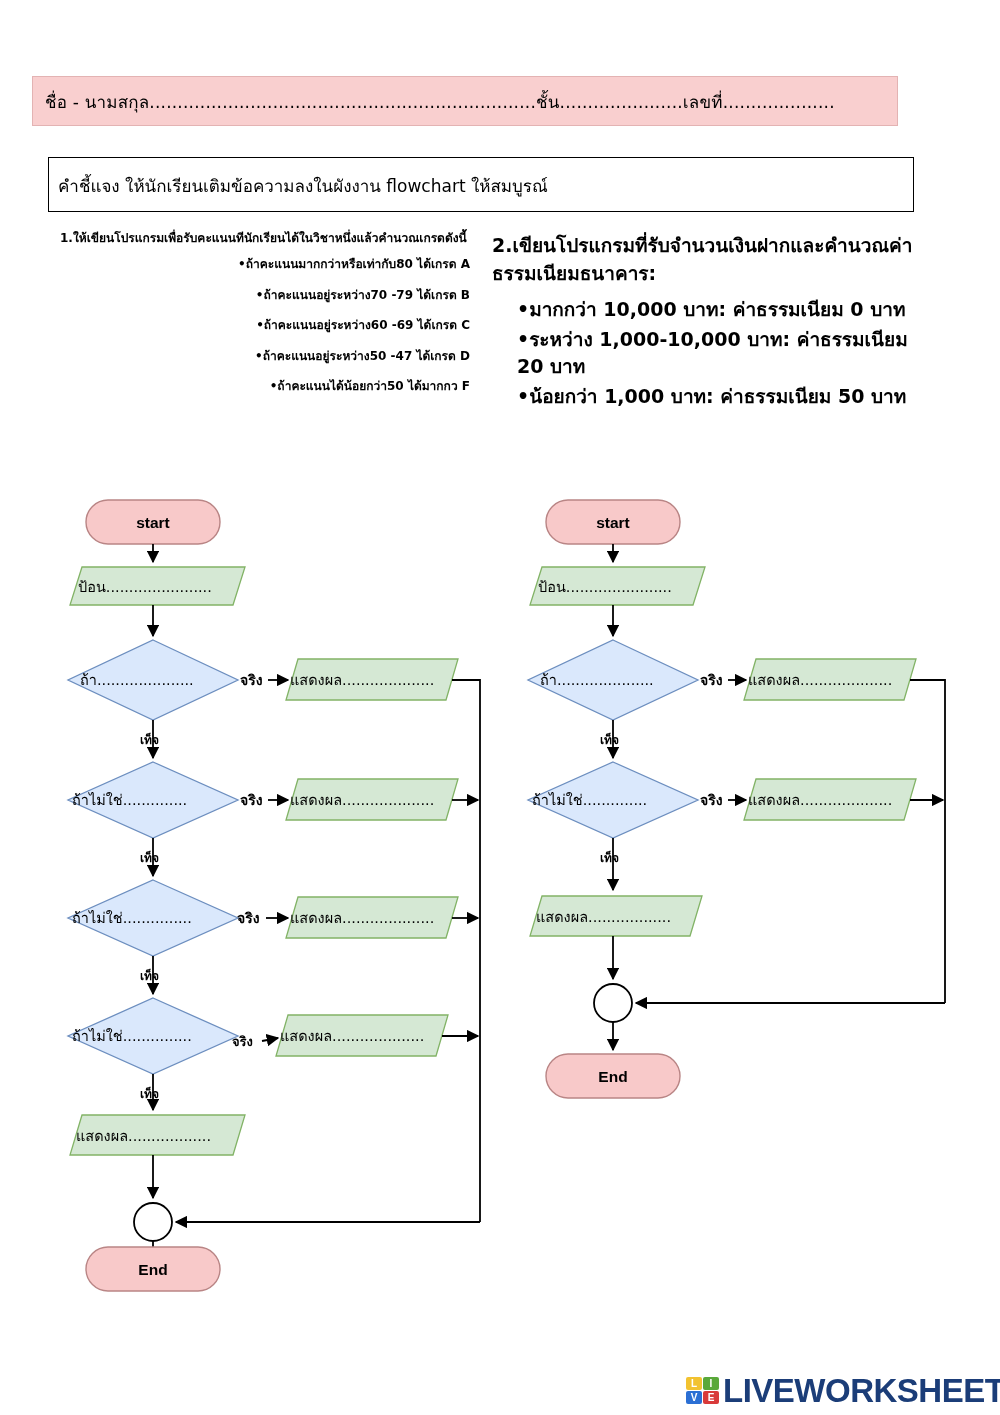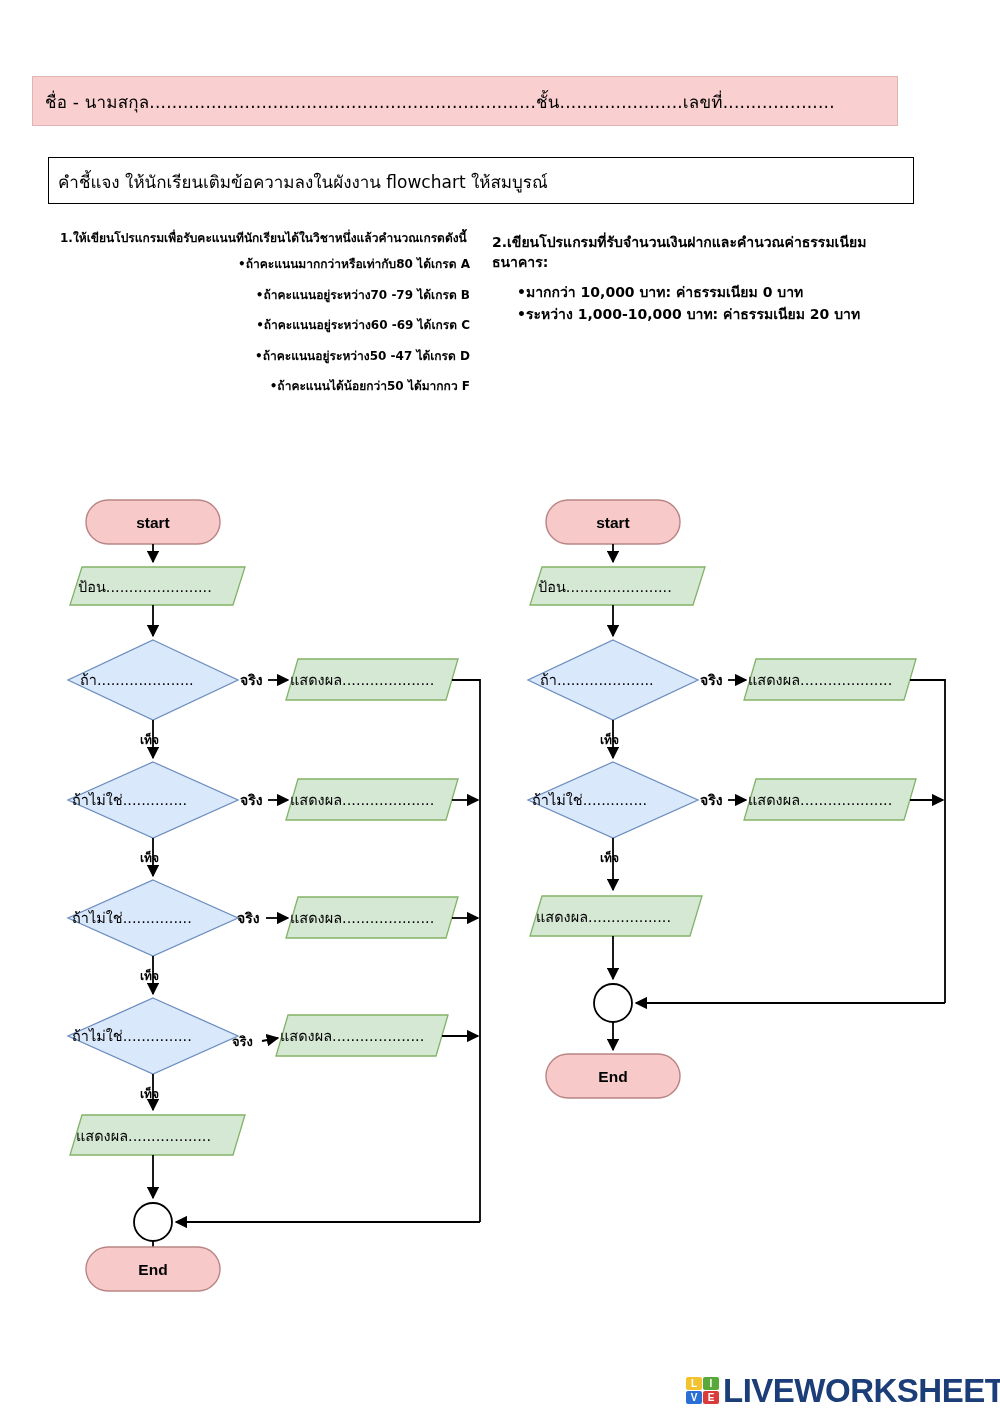--- a/index.html
+++ b/index.html
@@ -37,42 +37,42 @@
     font-size: 17px;
     letter-spacing: .2px;
   }
 
   
   #instruction-box {
     position: absolute;
     left: 48px;
     top: 157px;
     width: 866px;
-    height: 47px;
+    height: 55px;
     background: #ffffff;
     border: 1px solid #000000;
     box-sizing: border-box;
   }
   #instruction-box .line {
     position: absolute;
     left: 9px;
     top: 50%;
     transform: translateY(-50%);
     white-space: nowrap;
     font-size: 17px;
   }
 
   
   .task-col {
     position: absolute;
     font-weight: bold;
     line-height: 1.45;
   }
   #task-1 { left: 60px;  top: 230px; width: 410px; font-size: 12px; }
-  #task-2 { left: 492px; top: 232px; width: 430px; font-size: 14px; }
+  #task-2 { left: 492px; top: 232px; width: 430px; font-size: 19px; }
 
   .task-head { margin: 0 0 9px 0; }
   .bullet-list { margin: 0; padding: 0; list-style: none; }
   #task-1 .bullet-list li { margin-bottom: 13px; text-align: right; }
   #task-2 .bullet-list { margin-left: 25px; }
   #task-2 .bullet-list li { margin-bottom: 2px; }
 
   
   #flow-canvas {
     position: absolute;
@@ -136,20 +136,21 @@
     <li>•ถ้าคะแนนอยู่ระหว่าง50 -47  ได้เกรด D</li>
     <li>•ถ้าคะแนนได้น้อยกว่า50 ได้มากกว F</li>
   </ul>
 </div>
 
 <div id="task-2" class="task-col">
   <p class="task-head">2.เขียนโปรแกรมที่รับจำนวนเงินฝากและคำนวณค่าธรรมเนียมธนาคาร:</p>
   <ul class="bullet-list">
     <li>•มากกว่า 10,000 บาท: ค่าธรรมเนียม 0 บาท</li>
     <li>•ระหว่าง 1,000-10,000 บาท: ค่าธรรมเนียม 20 บาท</li>
+    <li>•น้อยกว่า 1,000 บาท: ค่าธรรมเนียม 50 บาท</li>
   </ul>
 </div>
 
 <svg id="flow-canvas" viewBox="0 0 1000 1415" xmlns="http://www.w3.org/2000/svg">
   <defs>
     <marker id="arrow" viewBox="0 0 10 10" refX="9" refY="5" markerWidth="7" markerHeight="7" orient="auto-start-reverse">
       <path d="M 0 0 L 10 5 L 0 10 z" fill="#000000"></path>
     </marker>
   </defs>
 

